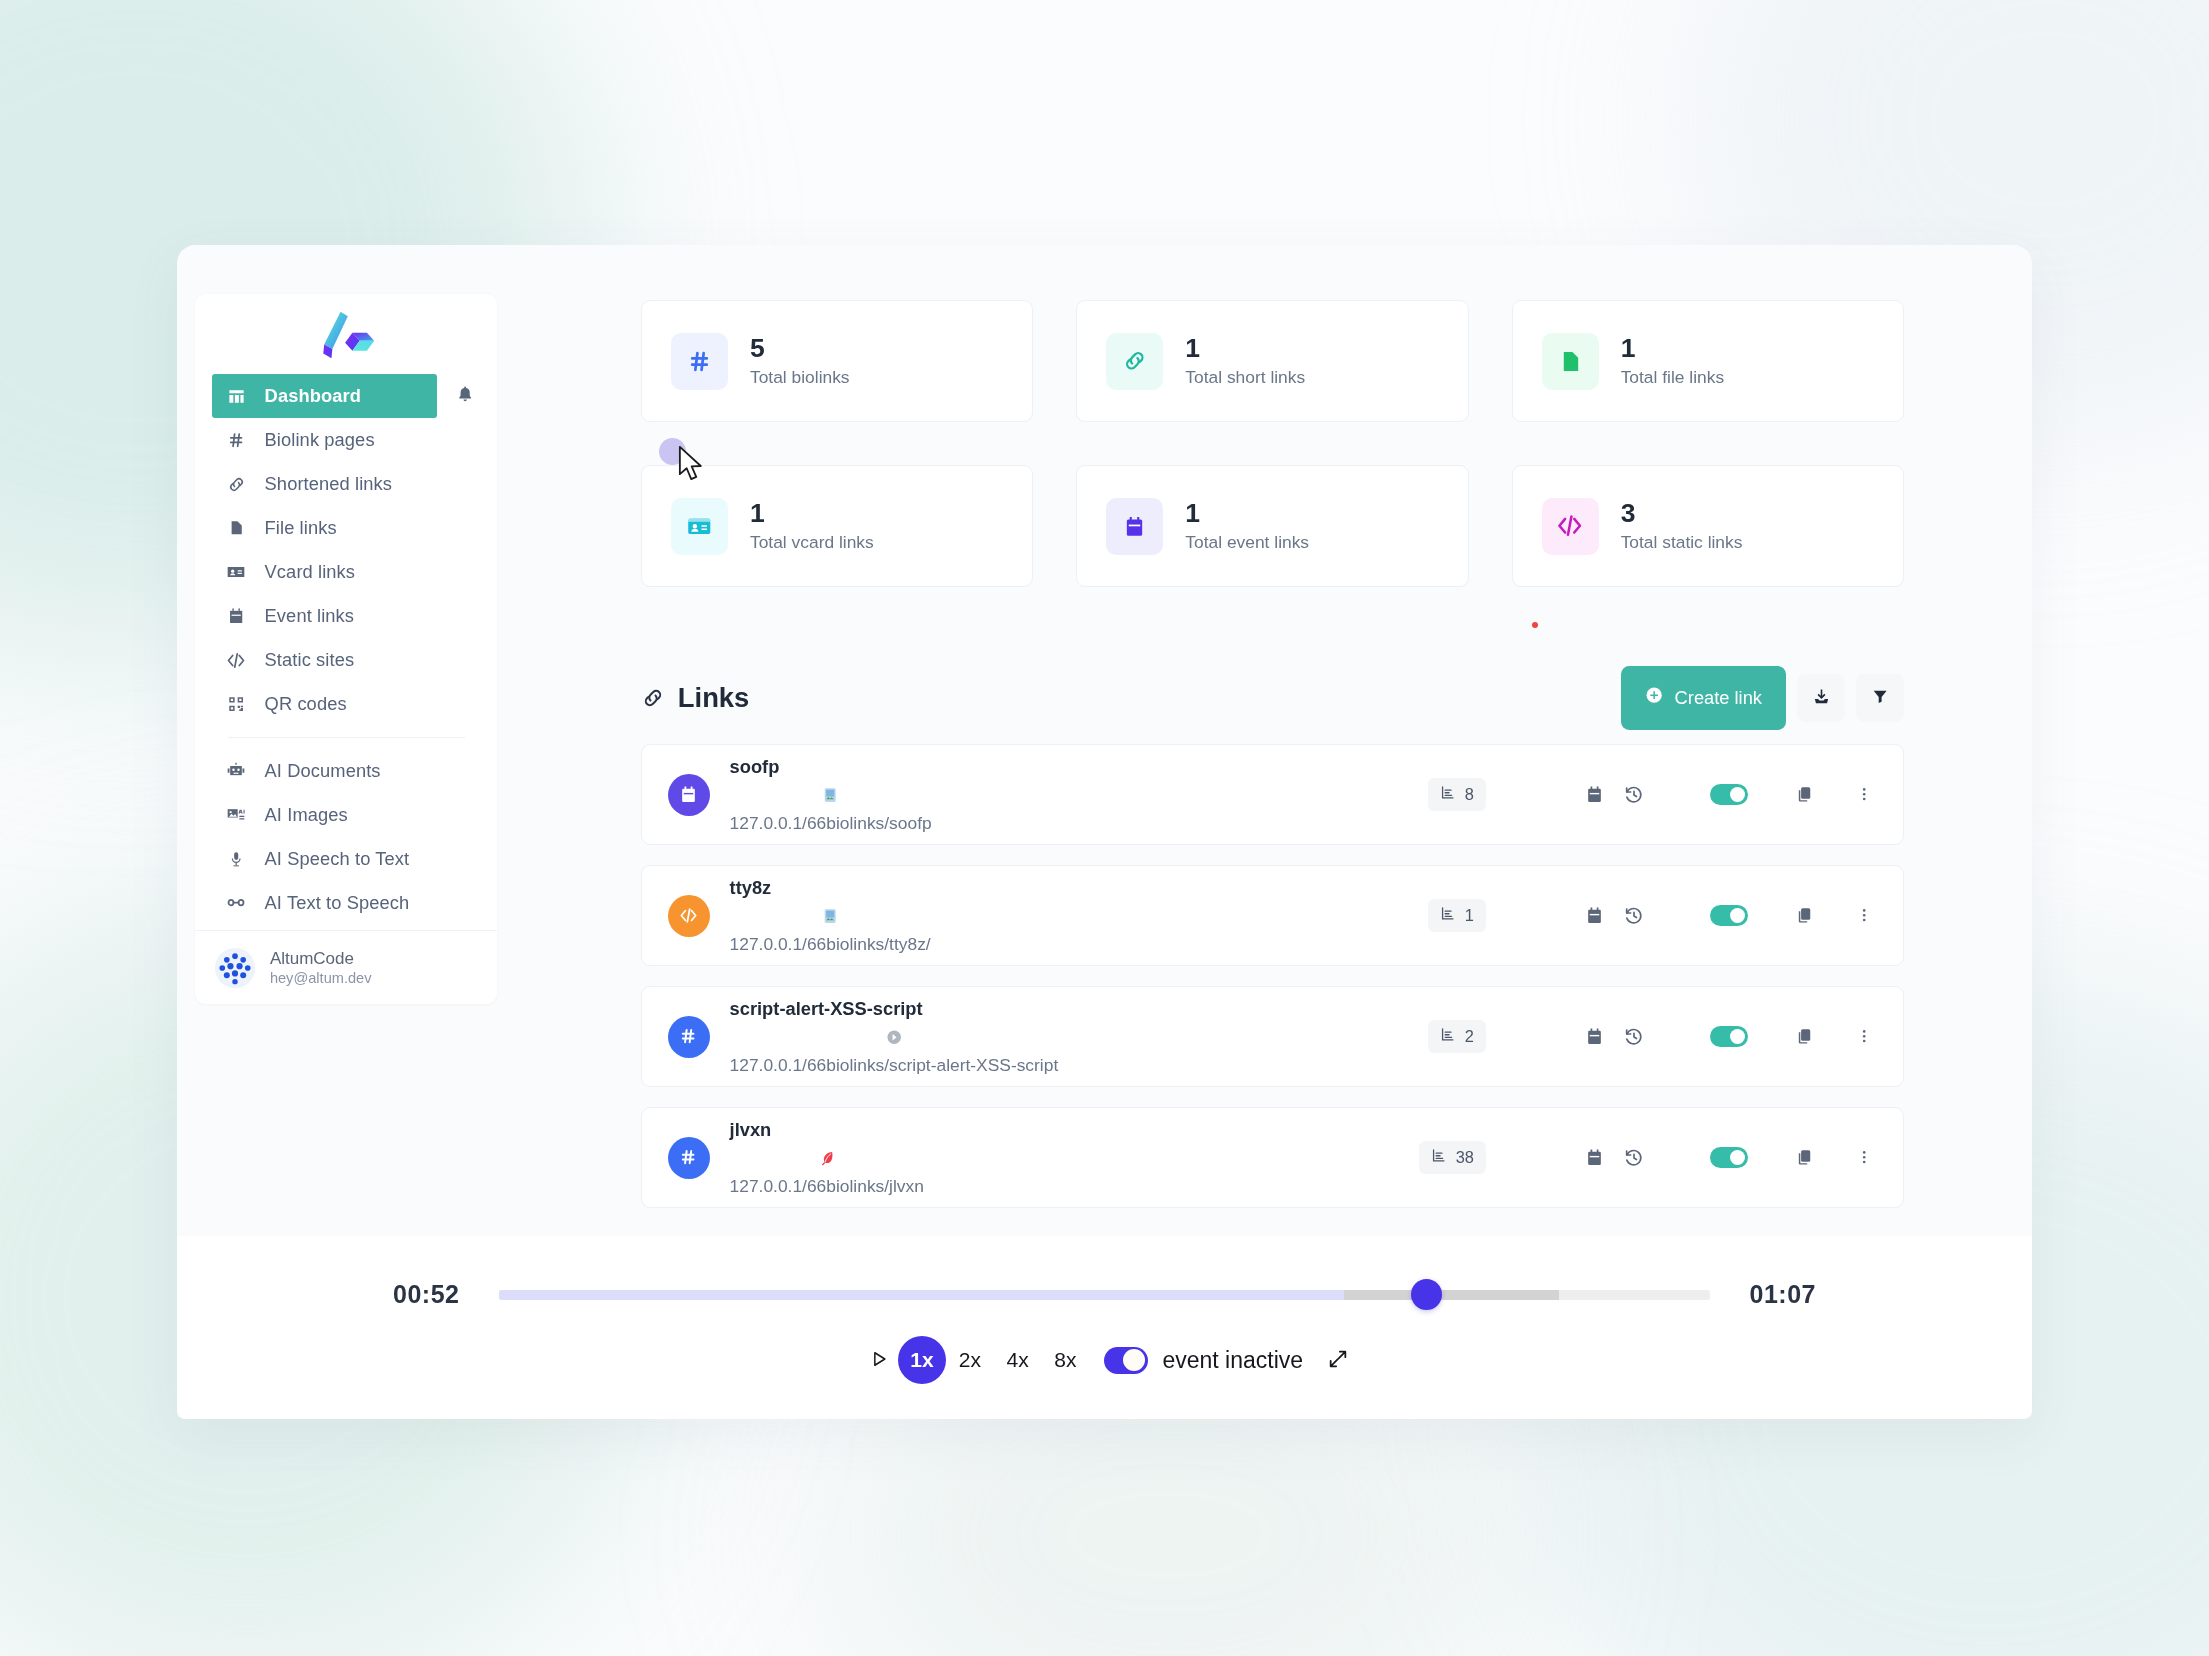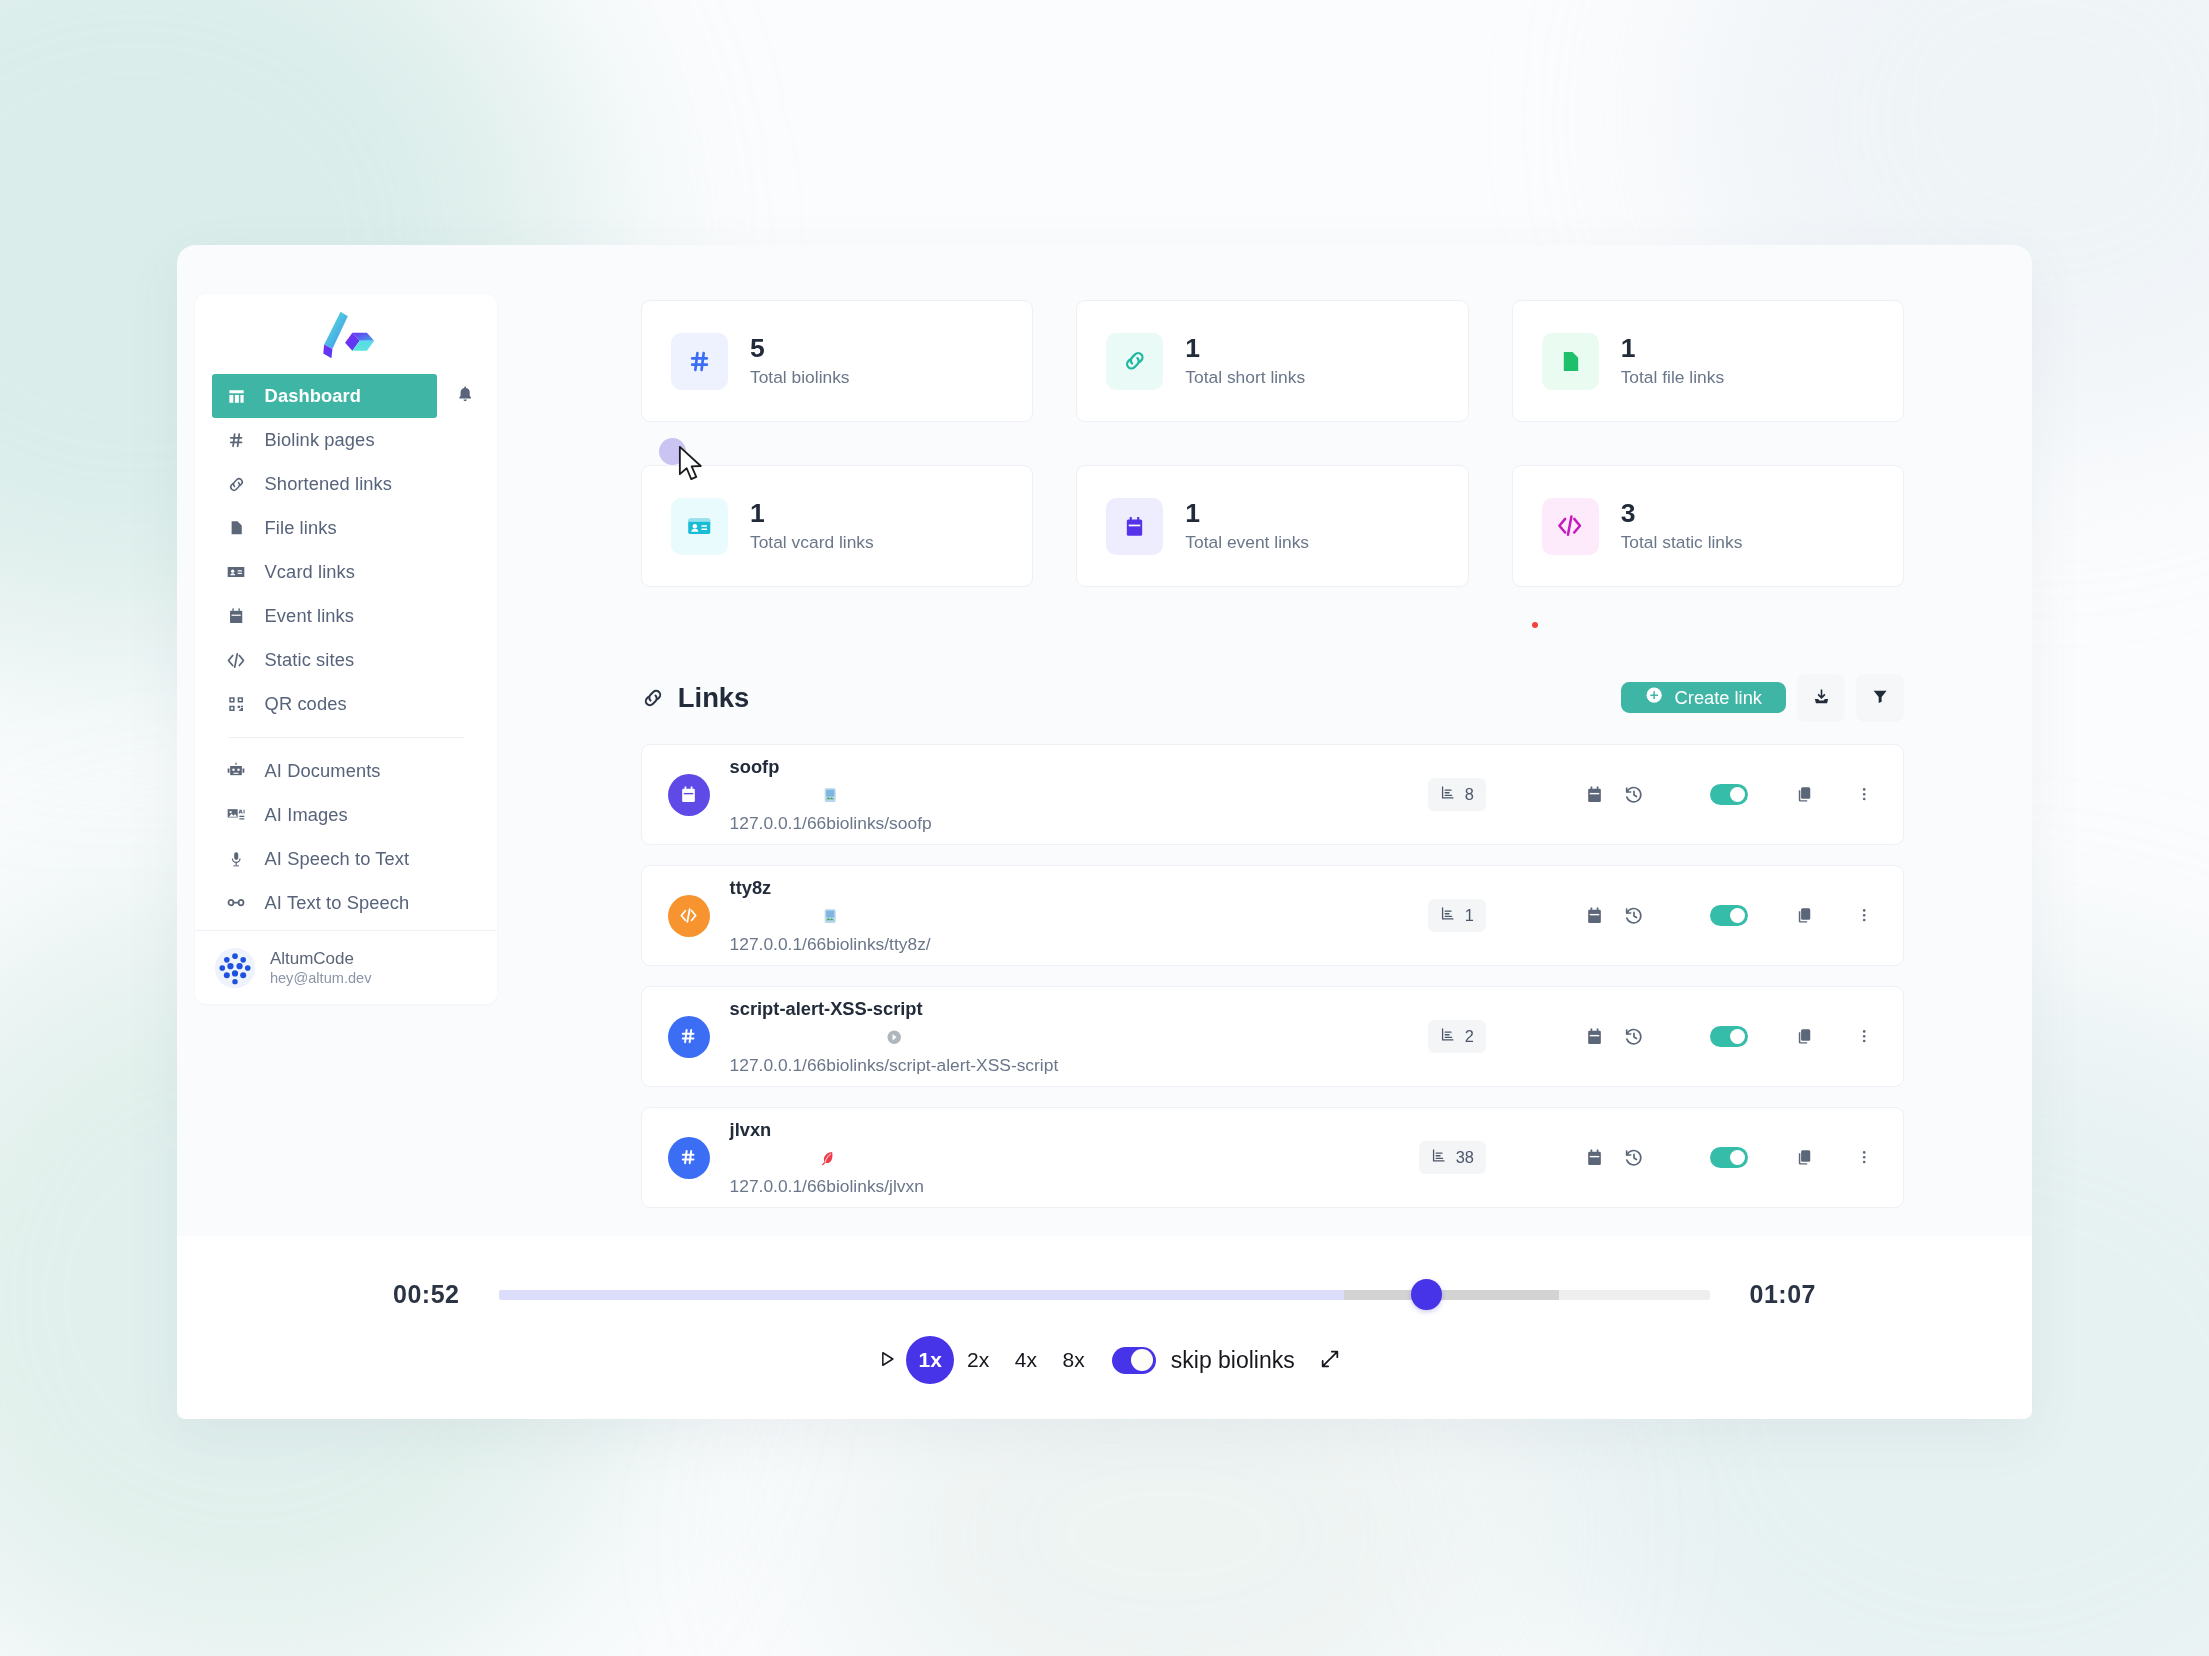--- a/index.html
+++ b/index.html
@@ -172,21 +172,21 @@
     font-size: 27.4px; color: #222b3a; font-weight: bold;
   }
   .links-title .t-ico { color: #2b3445; display: flex; }
   .links-actions { margin-left: auto; display: flex; align-items: center; gap: 11px; }
 
   .btn-create {
     background: #3fb5a6;
     color: #fff;
     border: none;
     border-radius: 8.2px;
-    height: 31px;
+    height: 64px;
     padding: 0 24px;
     font-size: 18.3px;
     display: flex; align-items: center; gap: 11px;
     font-family: inherit;
     justify-content: center;
   }
   .btn-sq {
     width: 48px; height: 48px;
     background: #f6f7f9;
     border: none;
@@ -958,21 +958,21 @@
         <svg width="20" height="20" viewBox="0 0 24 24" fill="none" stroke="currentColor" stroke-width="1.8" stroke-linejoin="round">
           <path d="M7 4.5 19 12 7 19.5z"></path>
         </svg>
       </span>
     </span>
     <span class="speed active">1x</span>
     <span class="speed">2x</span>
     <span class="speed">4x</span>
     <span class="speed">8x</span>
     <span class="skip-toggle"></span>
-    <span class="skip-label">skip biolinks</span>
+    <span class="skip-label">event inactive</span>
     <span class="expand-btn">
       <span>
         <svg width="22" height="22" viewBox="0 0 24 24" fill="none" stroke="currentColor" stroke-width="1.9" stroke-linecap="round" stroke-linejoin="round">
           <path d="M14 4h6v6M20 4l-7.5 7.5"></path>
           <path d="M10 20H4v-6M4 20l7.5-7.5"></path>
         </svg>
       </span>
     </span>
   </div>
 </div>

